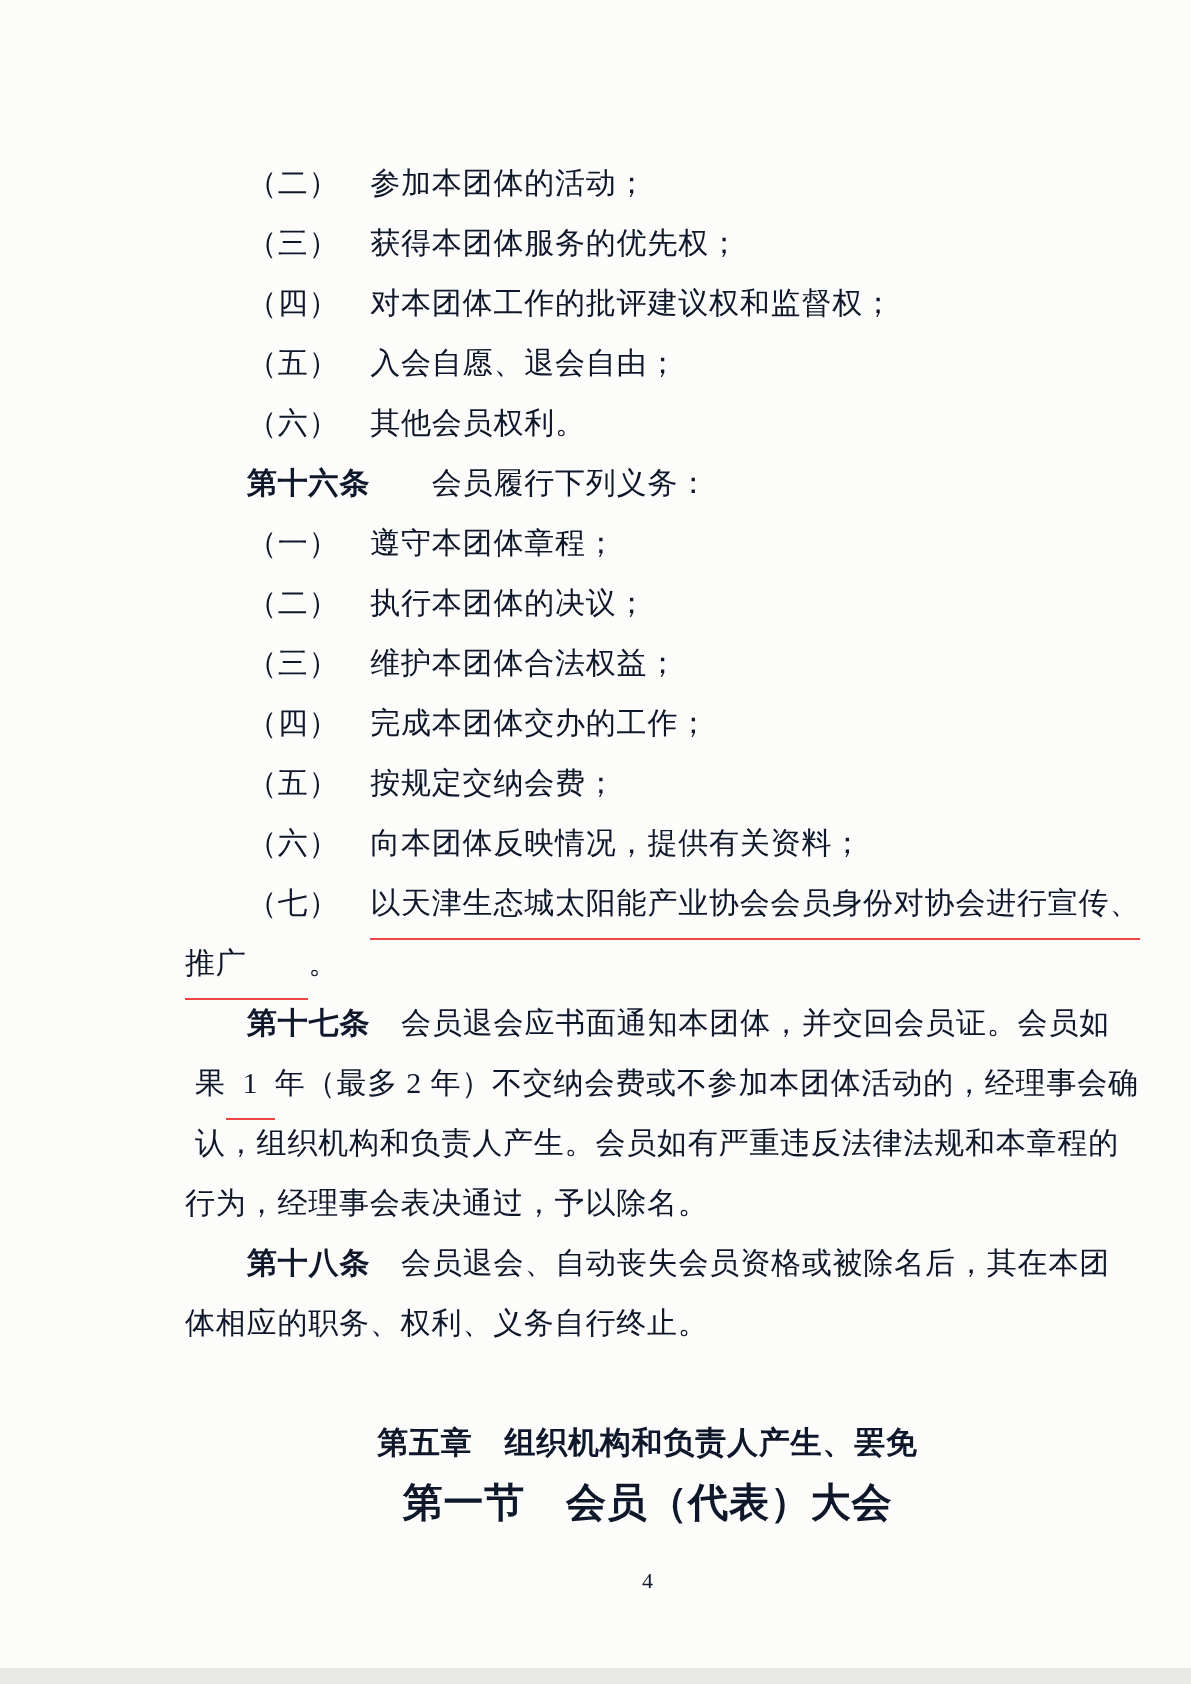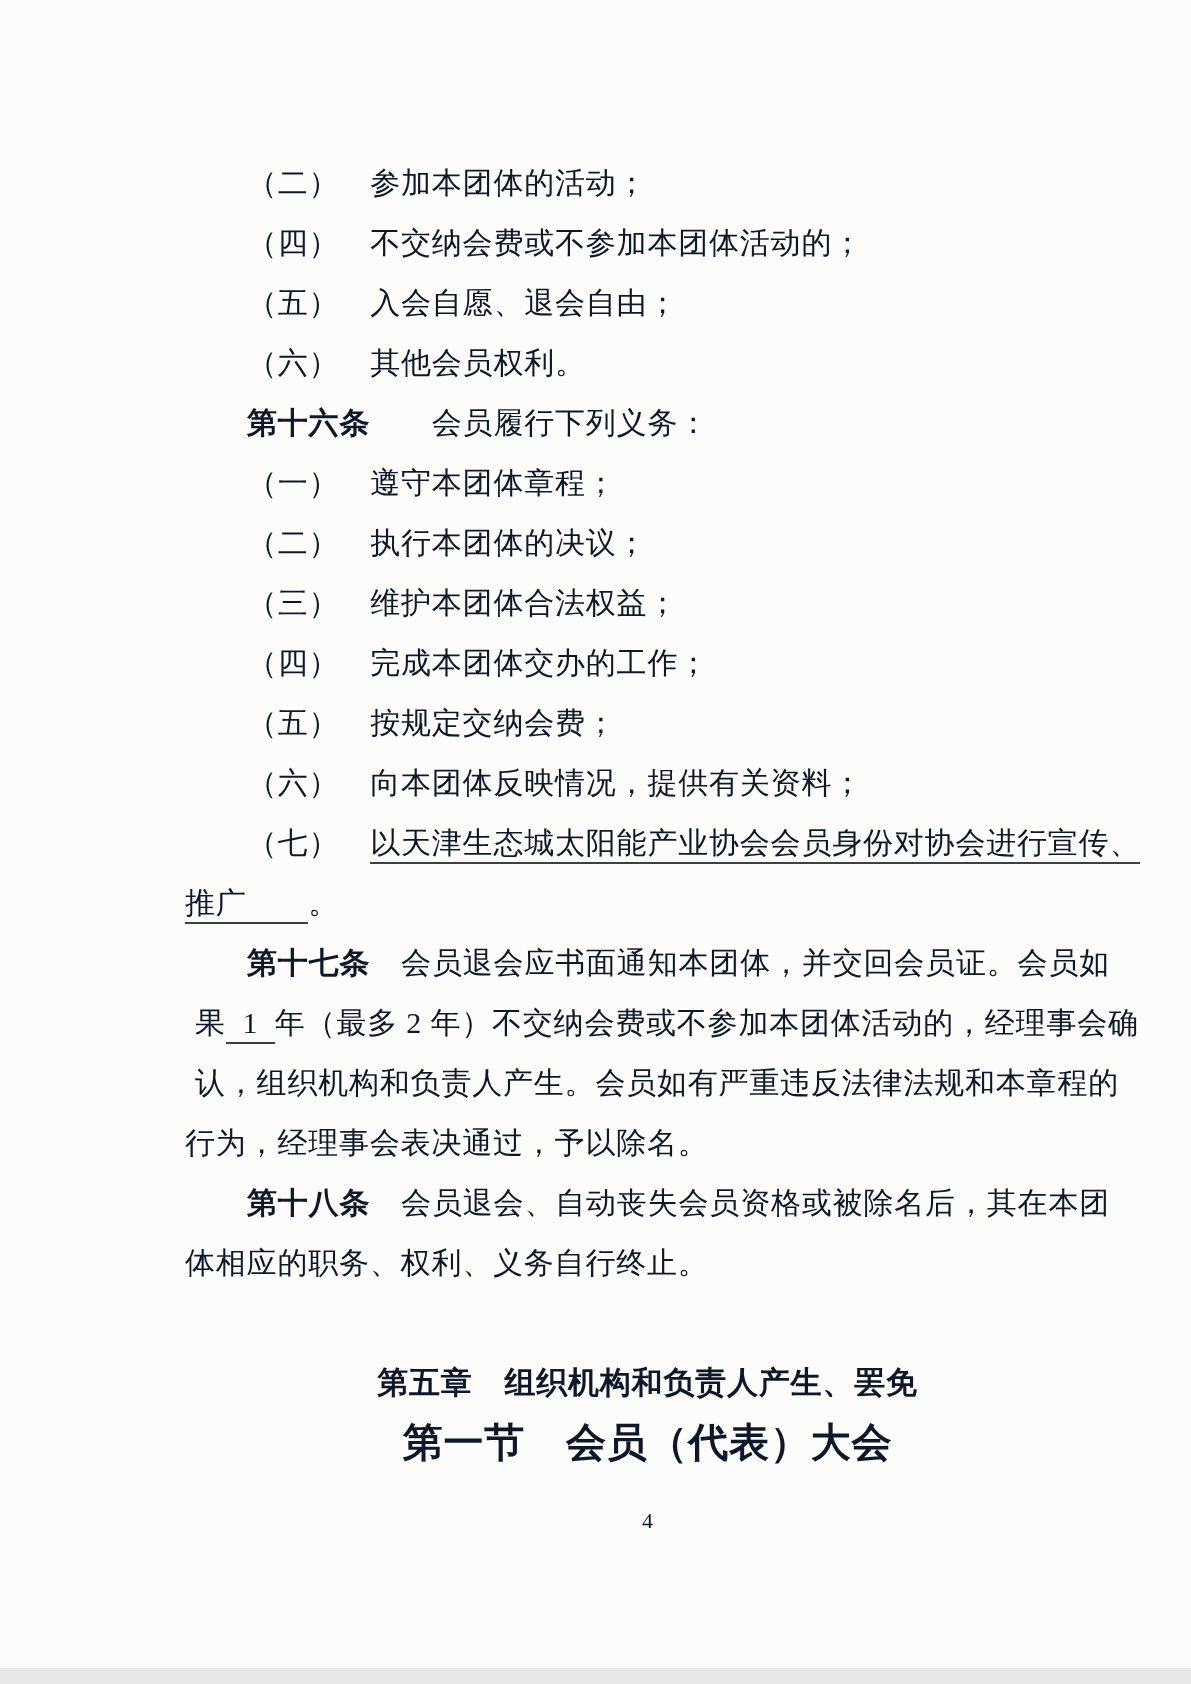--- a/index.html
+++ b/index.html
@@ -34,29 +34,30 @@
   .item       { text-indent: 62px; }
   .item-just  { text-indent: 62px; text-align: justify; text-align-last: justify; }
   .para-first { text-indent: 62px; text-align: justify; text-align-last: justify; }
   .para-cont  { text-align: justify; text-align-last: justify; margin-left: 10px; }
   .para-end   { }
   .chapter    { margin-top: 60px; text-align: center; font-weight: bold; font-size: 31px; }
   .section    { text-align: center; font-weight: bold; font-size: 40px; }
   .pagenum    { margin-top: 18px; text-align: center; font-size: 22px; letter-spacing: 0; }
   
   .seg-b { font-weight: bold; }
-  .seg-u { border-bottom: 2px solid #404040; padding-bottom: 3px; }
+  .seg-u { border-bottom: 2px solid #ef4444; padding-bottom: 19px; }
 </style>
 </head>
 <body>
 
 <div class="page">
   <div class="page-content">
       <div class="line item"><span class="">（二）　参加本团体的活动；</span></div>
-      <div class="line item"><span class="">（四）　不交纳会费或不参加本团体活动的；</span></div>
+      <div class="line item"><span class="">（三）　获得本团体服务的优先权；</span></div>
+      <div class="line item"><span class="">（四）　对本团体工作的批评建议权和监督权；</span></div>
       <div class="line item"><span class="">（五）　入会自愿、退会自由；</span></div>
       <div class="line item"><span class="">（六）　其他会员权利。</span></div>
       <div class="line item"><span class="seg-b ">第十六条</span><span class="">　　会员履行下列义务：</span></div>
       <div class="line item"><span class="">（一）　遵守本团体章程；</span></div>
       <div class="line item"><span class="">（二）　执行本团体的决议；</span></div>
       <div class="line item"><span class="">（三）　维护本团体合法权益；</span></div>
       <div class="line item"><span class="">（四）　完成本团体交办的工作；</span></div>
       <div class="line item"><span class="">（五）　按规定交纳会费；</span></div>
       <div class="line item"><span class="">（六）　向本团体反映情况，提供有关资料；</span></div>
       <div class="line item-just"><span class="">（七）　</span><span class="seg-u">以天津生态城太阳能产业协会会员身份对协会进行宣传、</span></div>

